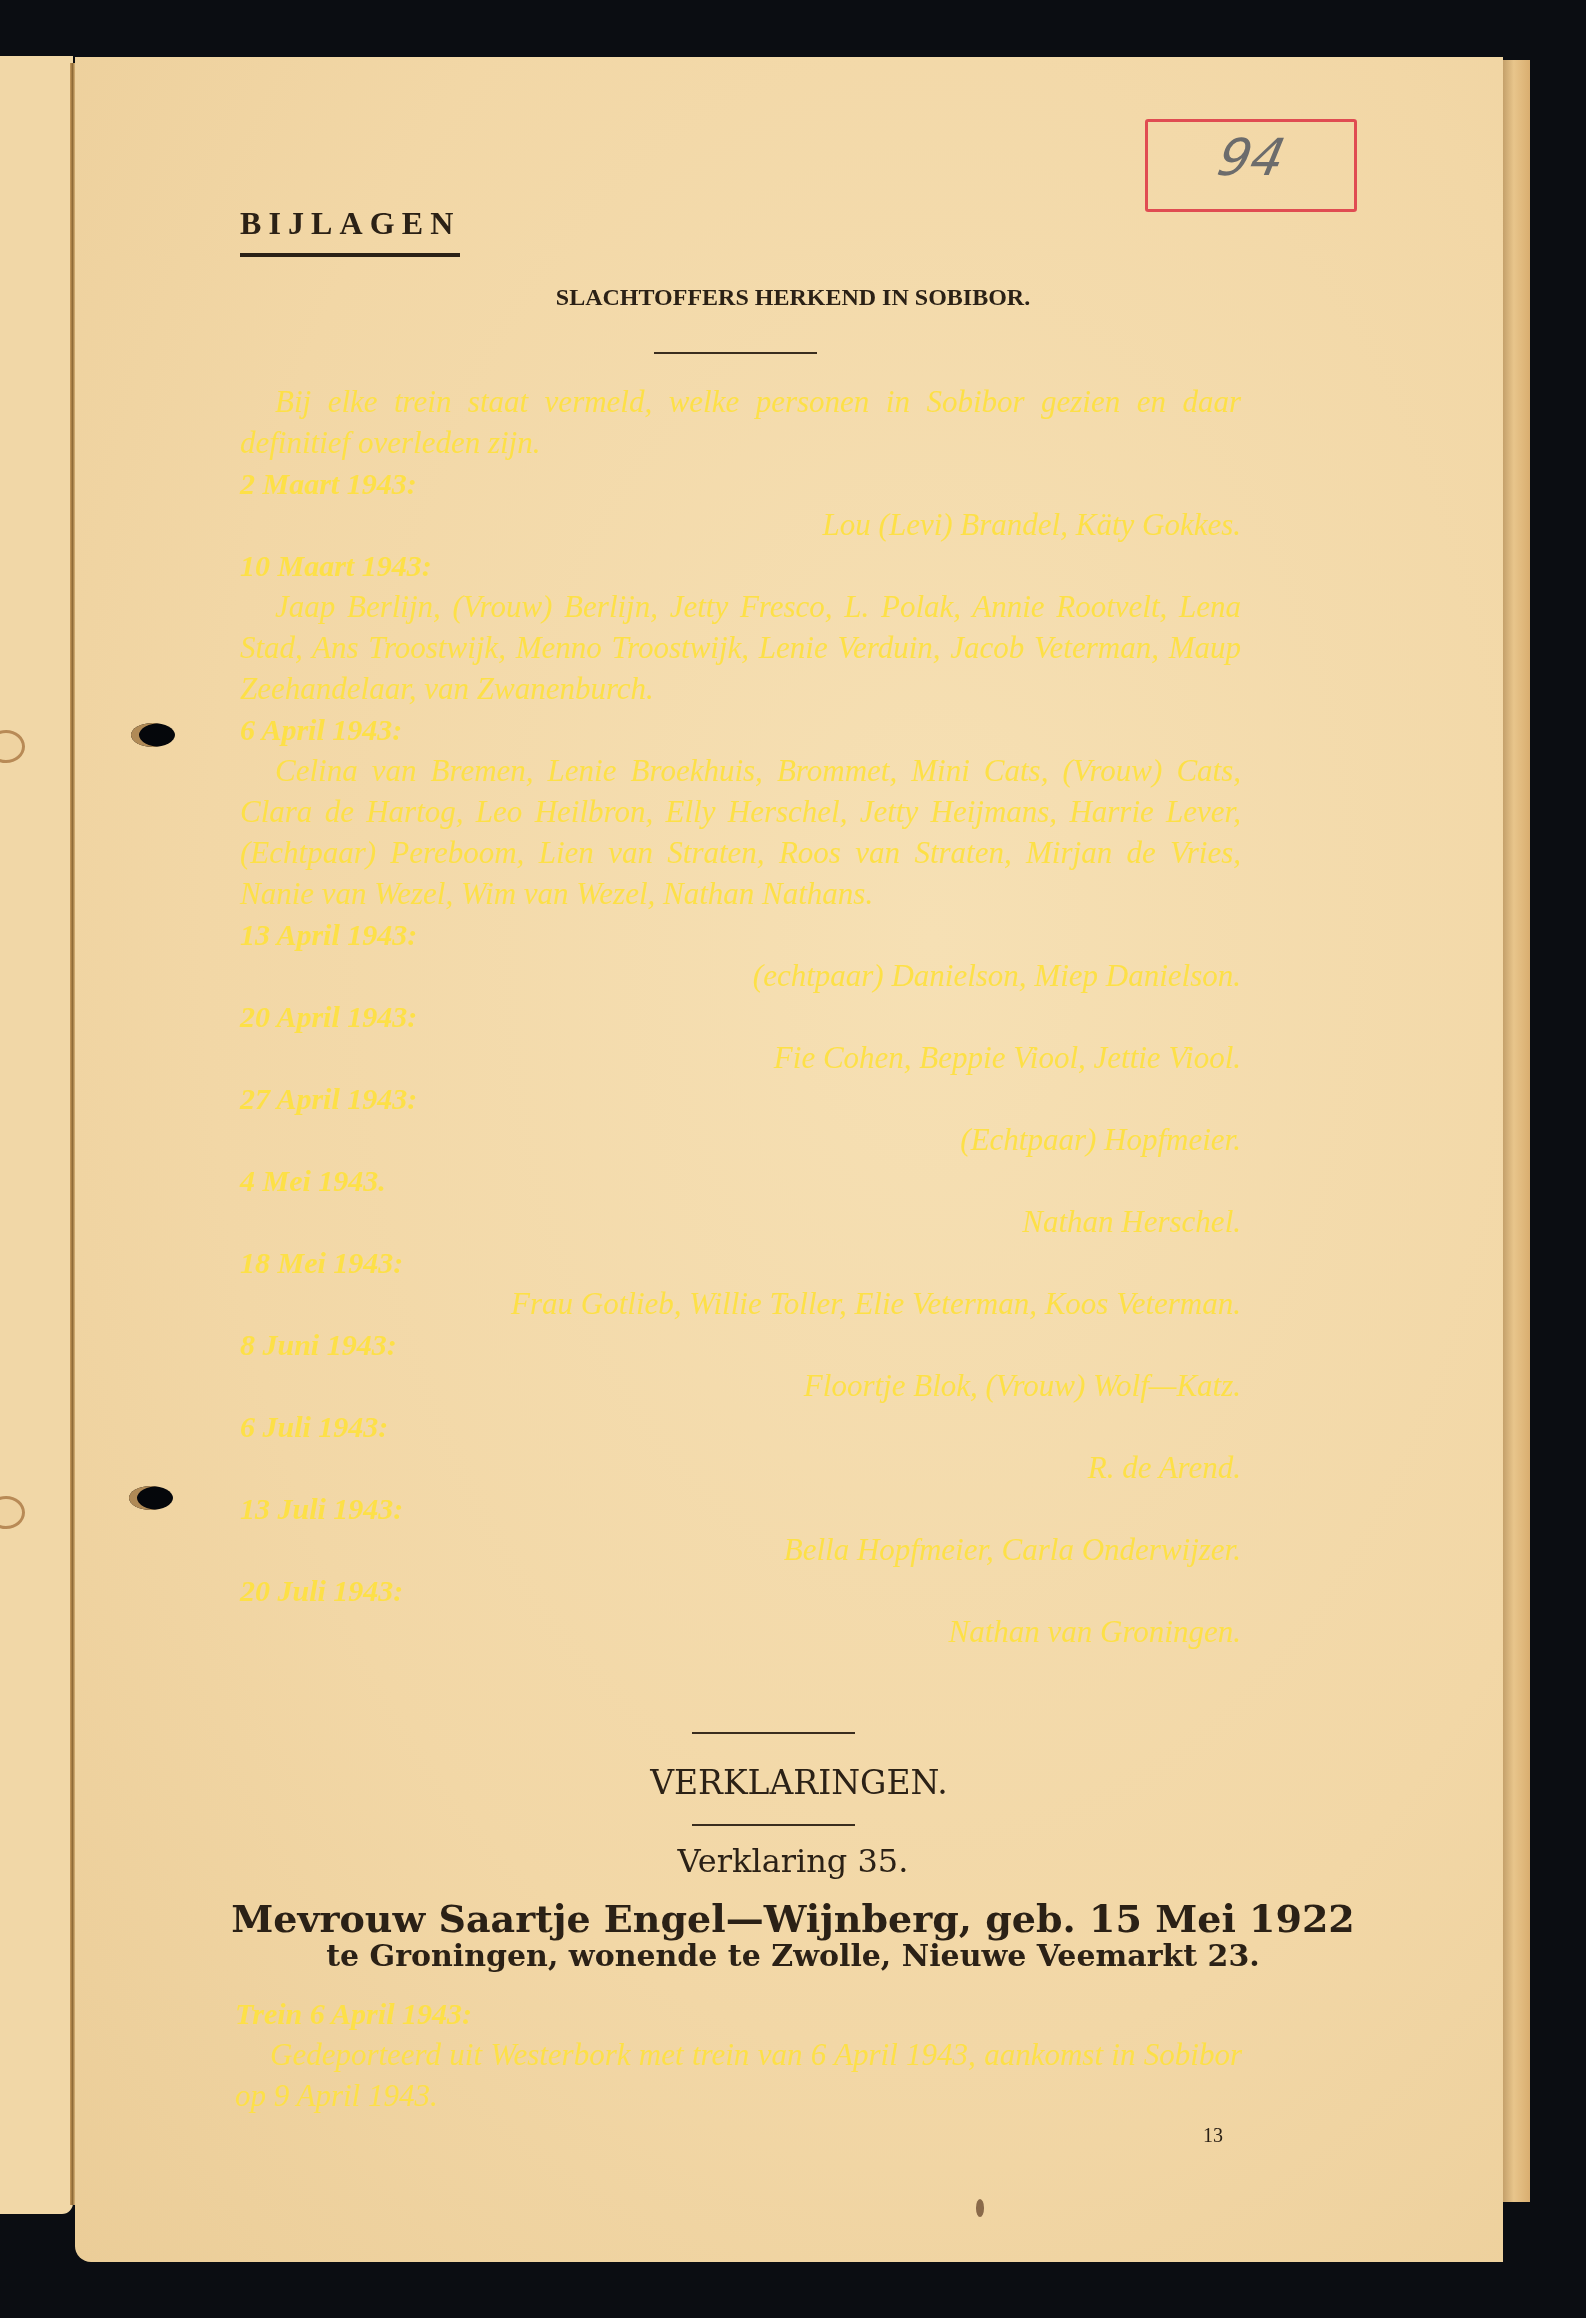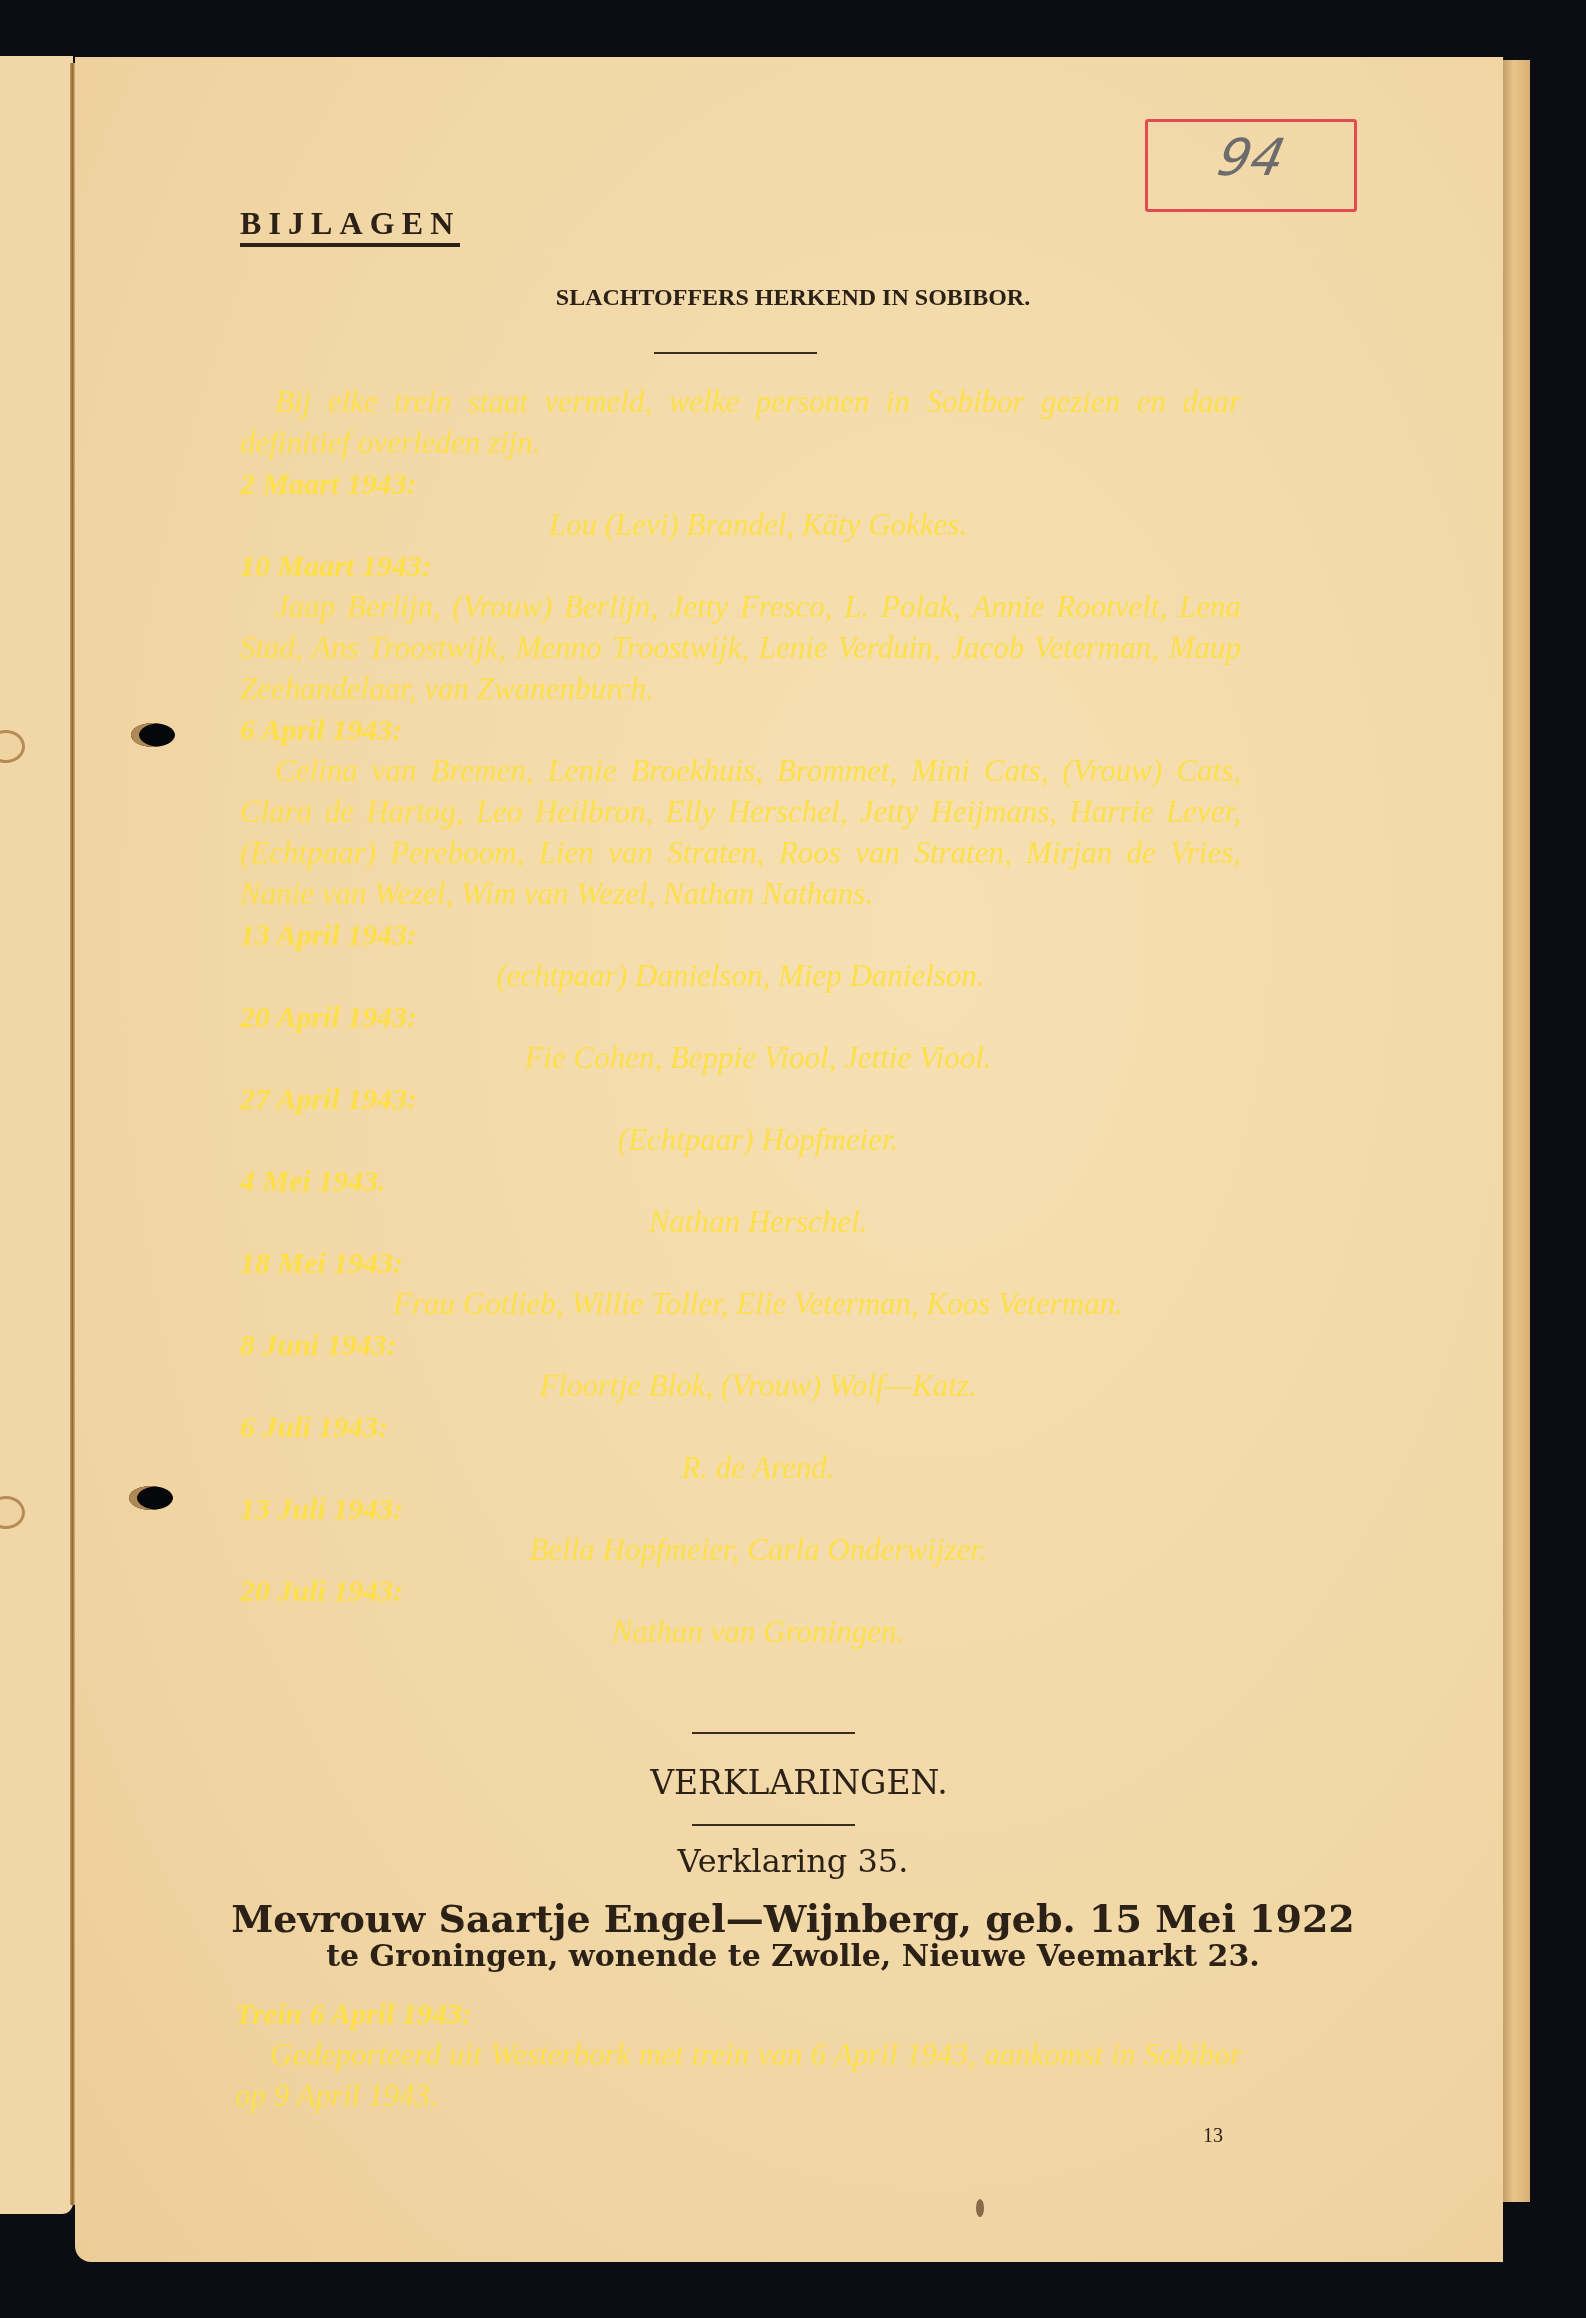--- a/index.html
+++ b/index.html
@@ -40,30 +40,30 @@
     border:3.2px solid #e04c52; border-radius:3.2px;
   }
   .stamp-num {
     position:absolute; left:71px; top:6.3px; font-family:"DejaVu Sans", sans-serif;
     font-style:italic; font-size:51px; color:#6c6c6c; transform:skewX(-12deg);
   }
   .section-label {
     position:absolute; left:240px; top:205px;
     font-family:"Liberation Serif", serif; font-weight:bold; font-size:32px;
     letter-spacing:7.1px; color:#2b2116;
-    border-bottom:4px solid #2b2116; padding-bottom:1px;
+    border-bottom:4px solid #2b2116; padding-bottom:11px;
   }
   .center { position:absolute; left:0; width:1586px; text-align:center; color:#2b2116; }
   .h-title { top:284px; font-family:"Liberation Serif", serif; font-size:24px; font-weight:bold; }
   .rule { position:absolute; height:2.4px; background:#3a2d1e; }
   .text { position:absolute; left:240px; width:1001px; color:#fde047; font-family:"Liberation Serif", serif;font-style:italic; }
   .para { font-size:31px; line-height:41px; text-align:justify; text-indent:35px; }
   .date { font-weight:bold; font-size:30px; line-height:41px; }
   .names { font-size:31px; line-height:41px; text-align:justify; text-indent:35px; }
-  .names.short { text-align:center; }
+  .names.short { text-align:right; }
   .names.noindent { text-indent:0; }
   .h2 { font-size:33px;margin-left:6px; }
   .h3 { font-size:32px; }
   .bold { font-weight:bold; }
   .page-number { position:absolute; left:1203px; top:2124px; font-size:20px; color:#2b2116; font-family:"Liberation Serif", serif; }
   .stain { position:absolute; left:976px; top:2199px; width:8px; height:17.5px; border-radius:50%; background:#8a6a4a; }
 </style>
 </head>
 <body>
 

